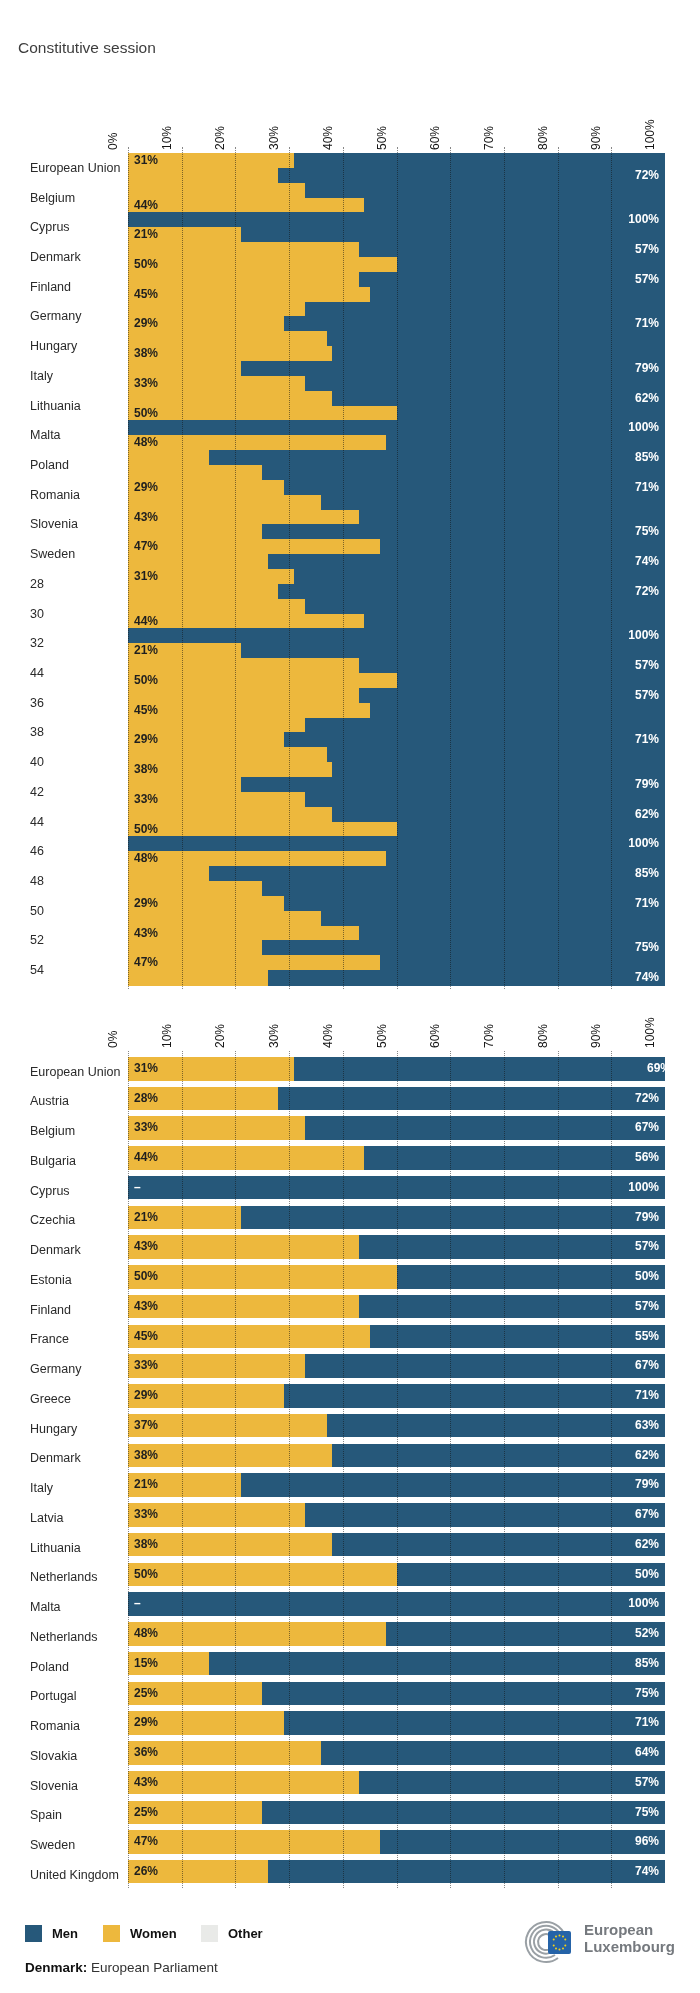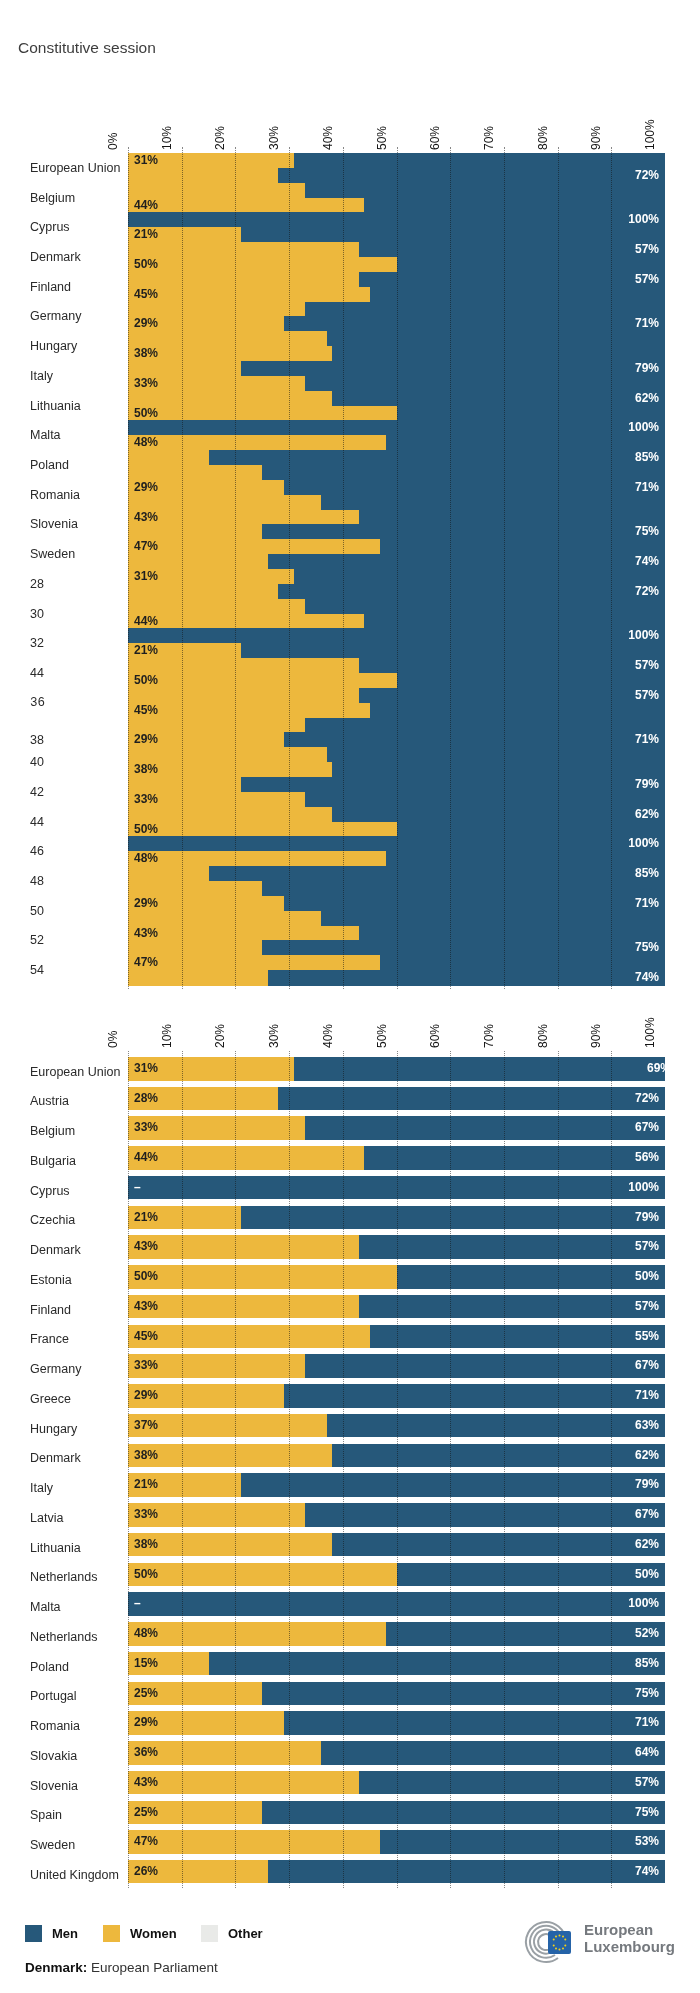--- a/index.html
+++ b/index.html
@@ -279,22 +279,22 @@
     <div class="row-label" style="left: 30px; top: 397.571px;">Lithuania</div>
     <div class="row-label" style="left: 30px; top: 427.286px;">Malta</div>
     <div class="row-label" style="left: 30px; top: 457px;">Poland</div>
     <div class="row-label" style="left: 30px; top: 486.714px;">Romania</div>
     <div class="row-label" style="left: 30px; top: 516.429px;">Slovenia</div>
     <div class="row-label" style="left: 30px; top: 546.143px;">Sweden</div>
     <div class="row-label" style="left: 30px; top: 575.857px;">28</div>
     <div class="row-label" style="left: 30px; top: 605.571px;">30</div>
     <div class="row-label" style="left: 30px; top: 635.286px;">32</div>
     <div class="row-label" style="left: 30px; top: 665px;">44</div>
-    <div class="row-label" style="left: 30px; top: 694.714px; font-family: Liberation Mono, monospace;">36</div>
-    <div class="row-label" style="left: 30px; top: 724.429px; margin-top: 8px;">38</div>
+    <div class="row-label" style="left: 30px; top: 694.714px;">36</div>
+    <div class="row-label" style="left: 30px; top: 724.429px;">38</div>
     <div class="row-label" style="left: 30px; top: 754.143px;">40</div>
     <div class="row-label" style="left: 30px; top: 783.857px;">42</div>
     <div class="row-label" style="left: 30px; top: 813.571px;">44</div>
     <div class="row-label" style="left: 30px; top: 843.286px;">46</div>
     <div class="row-label" style="left: 30px; top: 873px;">48</div>
     <div class="row-label" style="left: 30px; top: 902.714px;">50</div>
     <div class="row-label" style="left: 30px; top: 932.429px;">52</div>
     <div class="row-label" style="left: 30px; top: 962.143px;">54</div>
     <div class="val dark" style="left: 134px; top: 152.929px;">31%</div>
     <div class="val dark" style="left: 134px; top: 197.5px;">44%</div>
@@ -527,15 +527,15 @@
     <div class="val light" style="right: 41px; top: 1536.84px;">62%</div>
     <div class="val light" style="right: 41px; top: 1566.58px;">50%</div>
     <div class="val light" style="right: 41px; top: 1596.32px;">100%</div>
     <div class="val light" style="right: 41px; top: 1626.06px;">52%</div>
     <div class="val light" style="right: 41px; top: 1655.8px;">85%</div>
     <div class="val light" style="right: 41px; top: 1685.54px;">75%</div>
     <div class="val light" style="right: 41px; top: 1715.28px;">71%</div>
     <div class="val light" style="right: 41px; top: 1745.02px;">64%</div>
     <div class="val light" style="right: 41px; top: 1774.76px;">57%</div>
     <div class="val light" style="right: 41px; top: 1804.5px;">75%</div>
-    <div class="val light" style="right: 41px; top: 1834.24px;">53%</div>
+    <div class="val light" style="right: 41px; top: 1834.24px;">96%</div>
     <div class="val light" style="right: 41px; top: 1863.98px;">74%</div>
   </div>
 
 </body></html>

